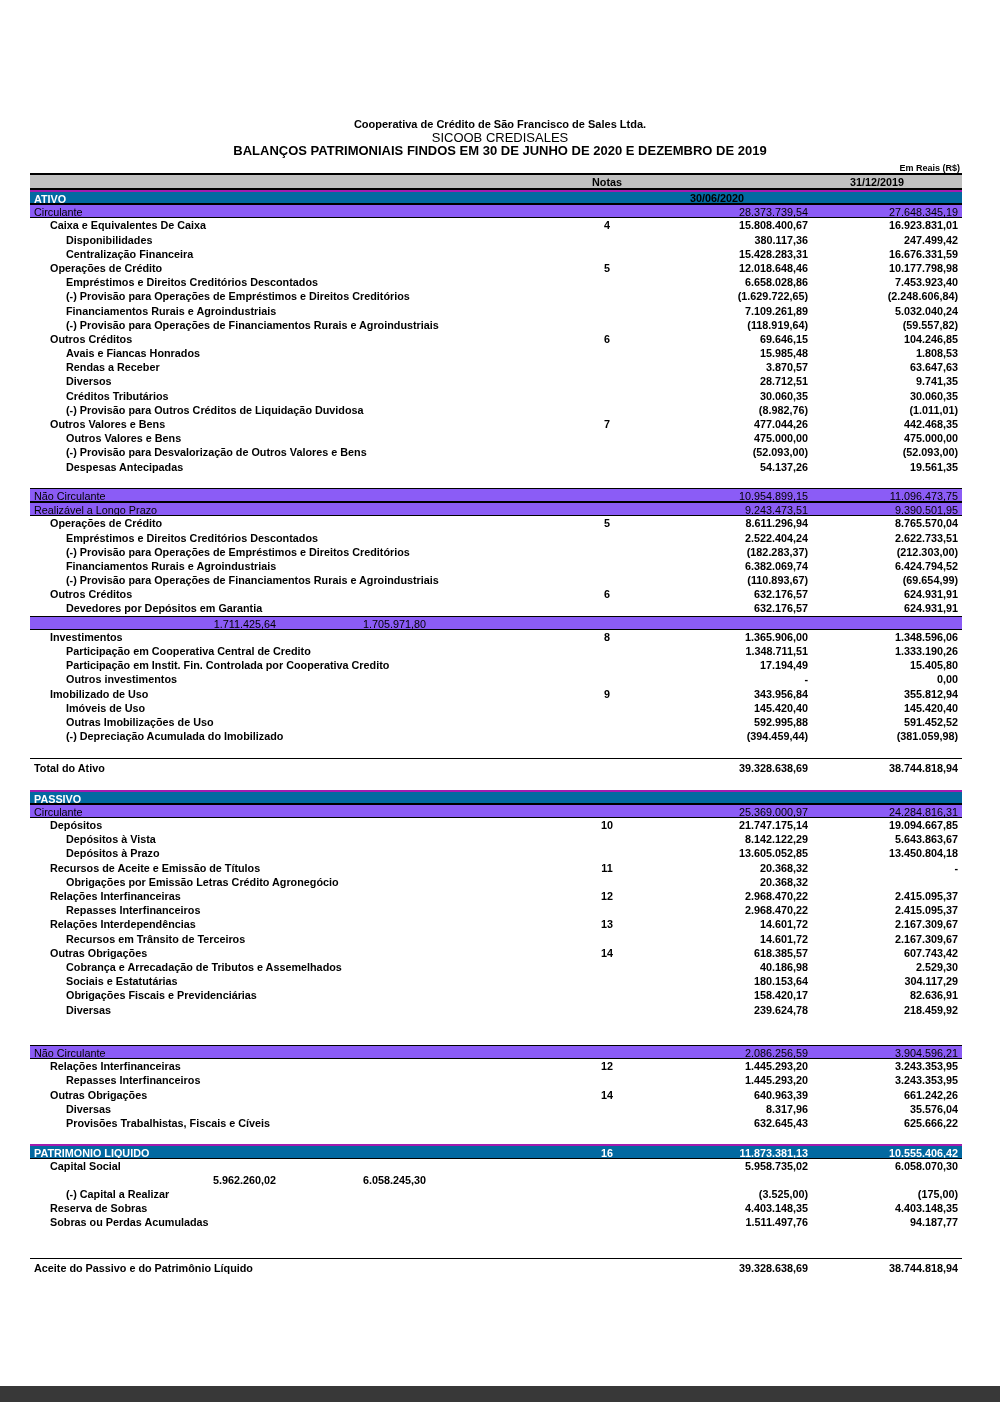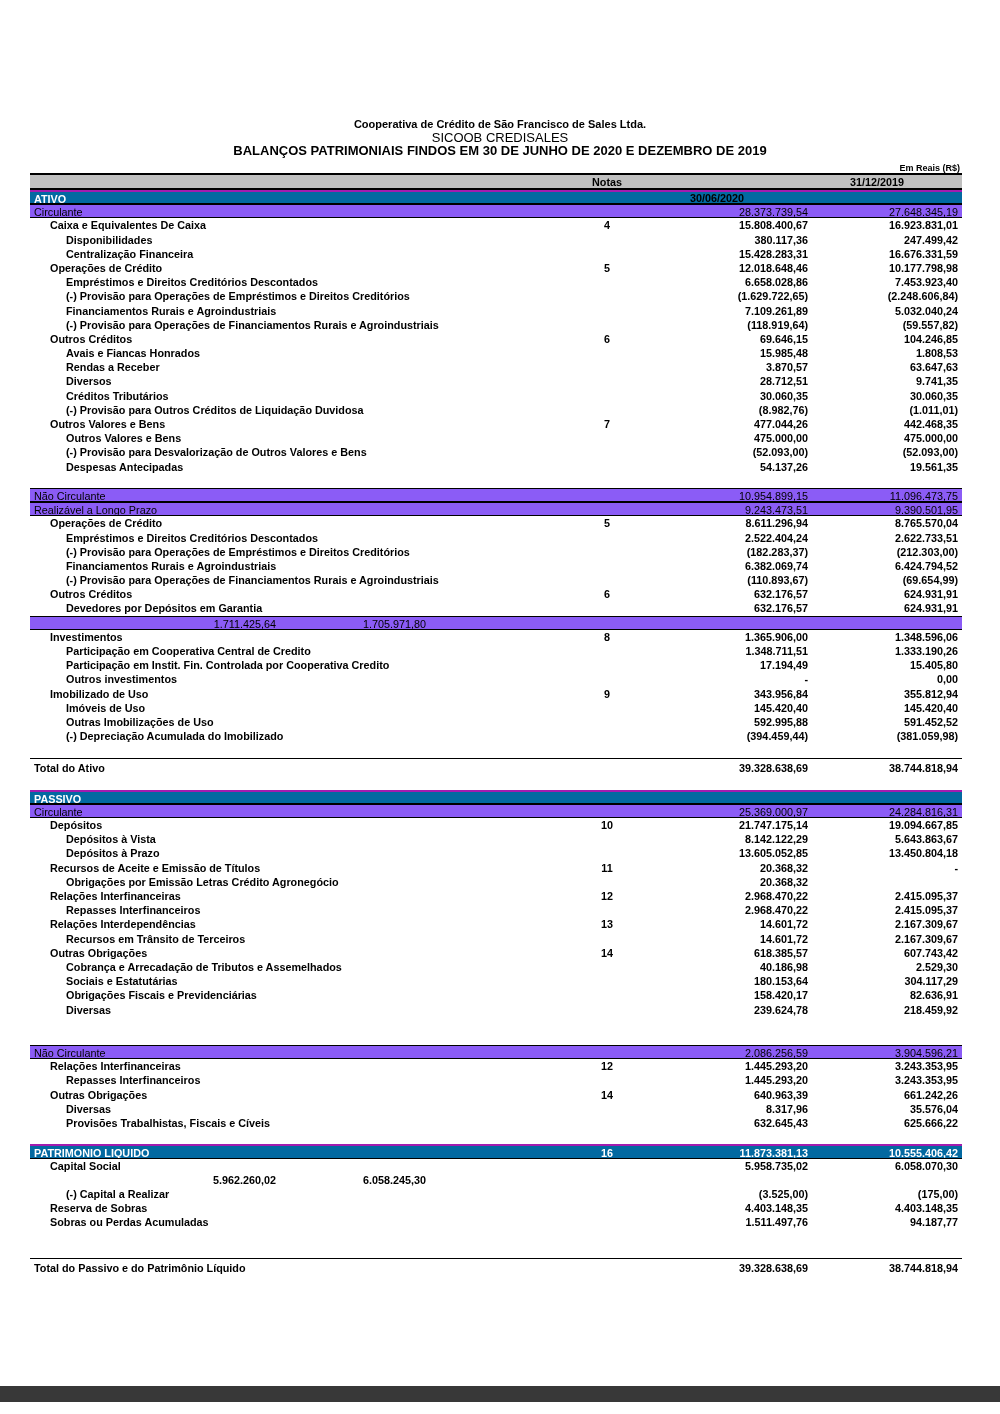--- a/index.html
+++ b/index.html
@@ -457,21 +457,21 @@
       </div>
       <div class="row group">
         <div class="c label ind1">Sobras ou Perdas Acumuladas</div>
         <div class="c notes"></div>
         <div class="c v1">1.511.497,76</div>
         <div class="c v2">94.187,77</div>
       </div>
       <div class="row spacer"></div>
       <div class="row spacer"></div>
       <div class="row total">
-        <div class="c label ind0">Total do Passivo e do Patrimônio Líquido</div>
+        <div class="c label ind0">Aceite do Passivo e do Patrimônio Líquido</div>
         <div class="c notes"></div>
         <div class="c v1">39.328.638,69</div>
         <div class="c v2">38.744.818,94</div>
       </div>
     </div>
 </div>
 
 <div class="footer-bar"></div>
 
 </body></html>

